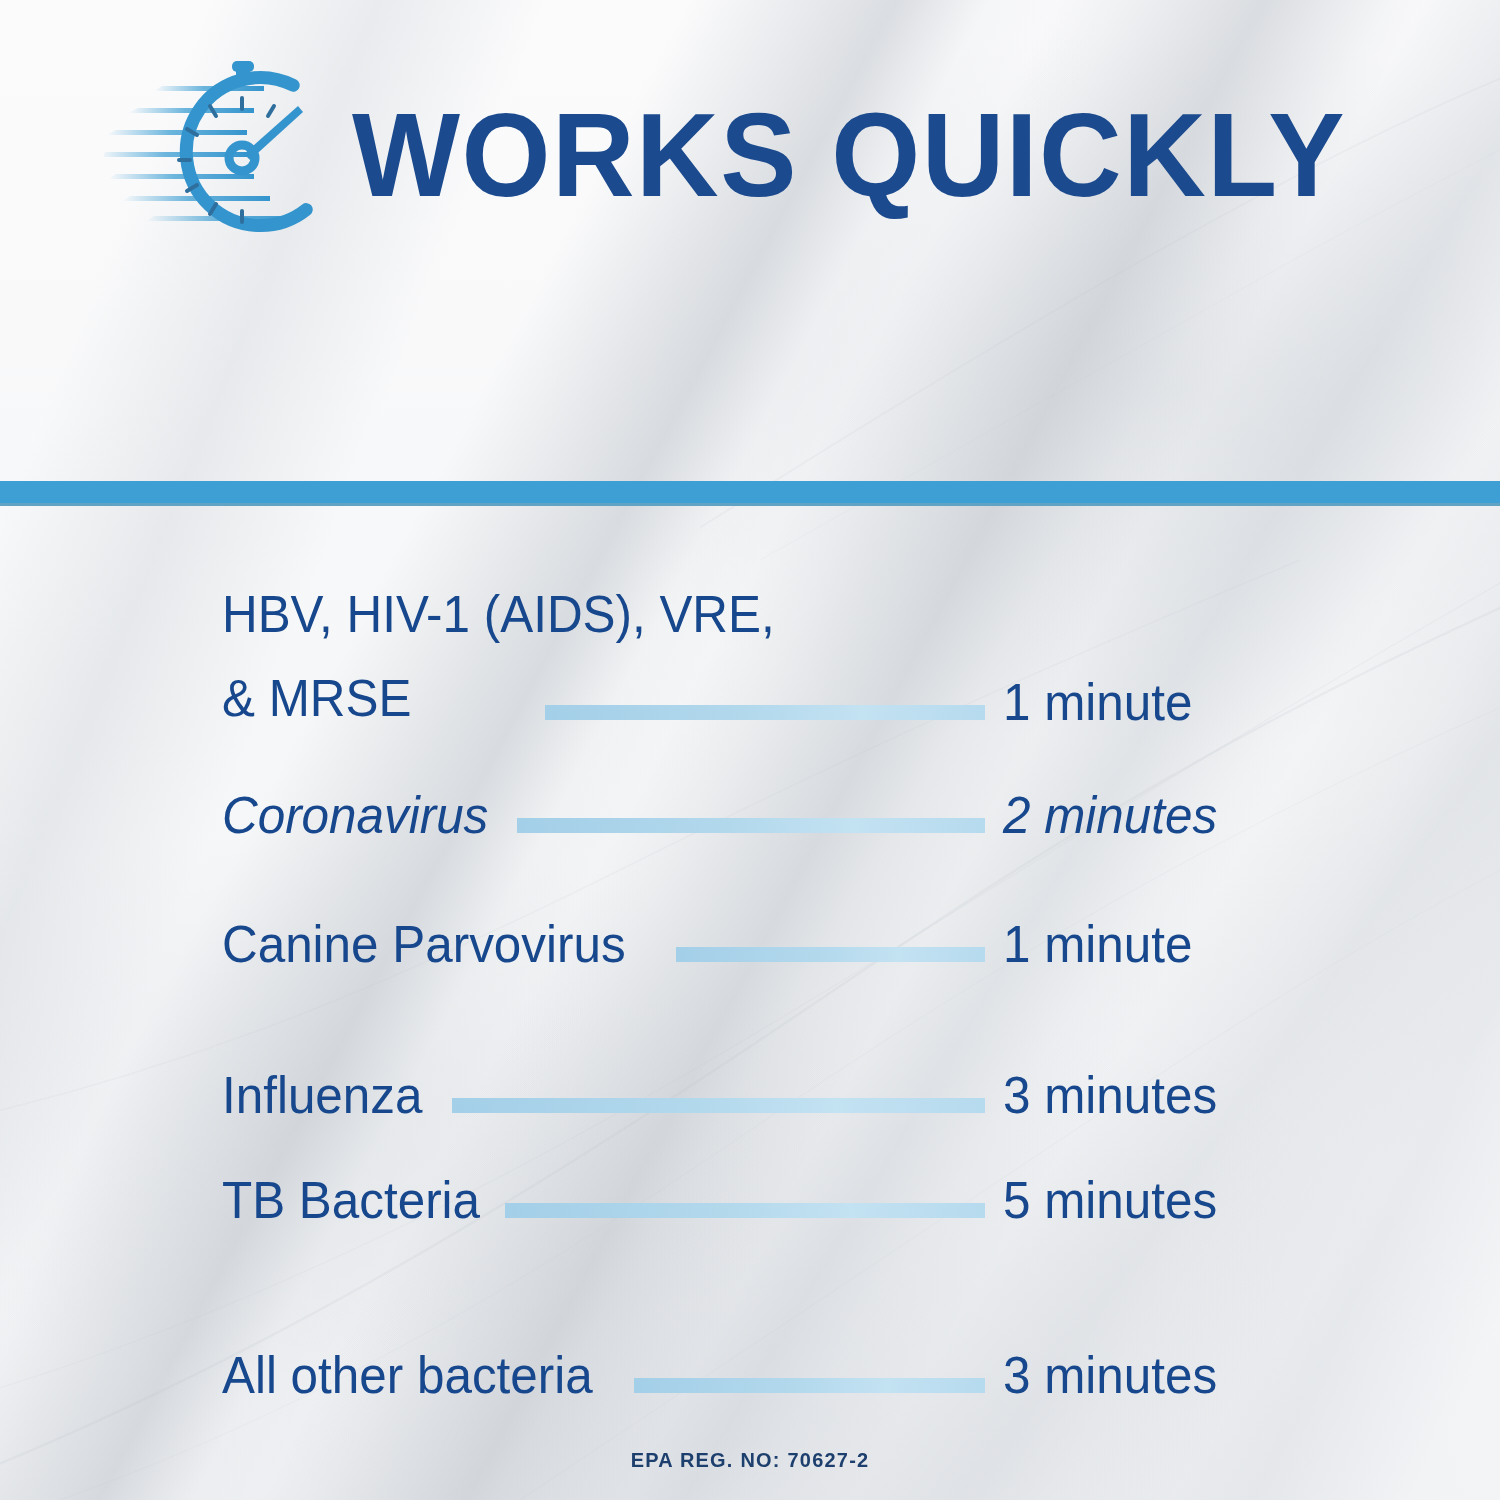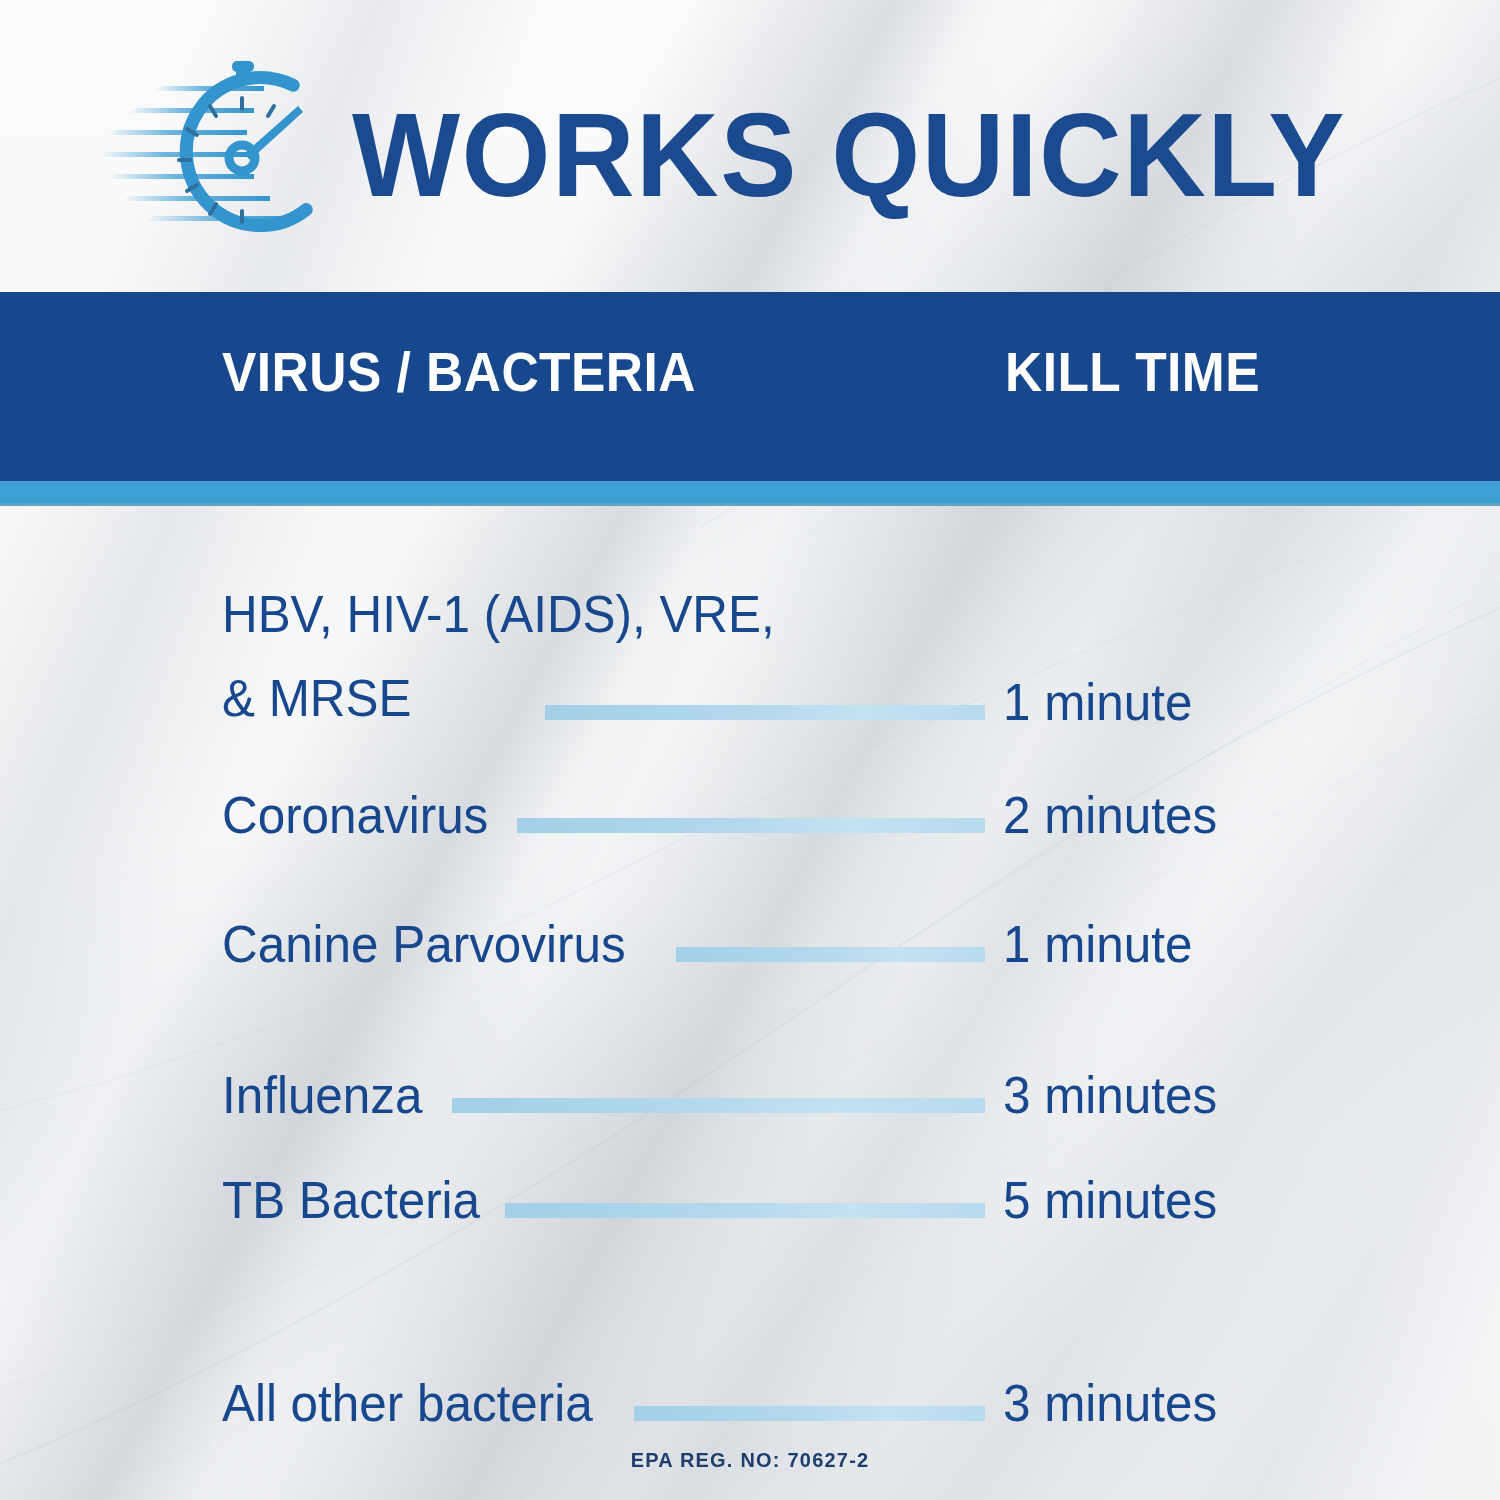--- a/index.html
+++ b/index.html
@@ -180,35 +180,31 @@
 
         <path d="M140,104 L194,56 L199,62 L146,110 Z" fill="#3494cd"></path>
 
         <circle cx="138" cy="108" r="13" fill="none" stroke="#3494cd" stroke-width="9"></circle>
       </svg>
     </div>
 
     <div class="title">WORKS QUICKLY</div>
   </div>
 
-  <div class="band">
-    <div class="col-virus">VIRUS / BACTERIA</div>
-    <div class="col-kill">KILL TIME</div>
-  </div>
   <div class="band-strip"></div>
 
   <div class="rows">
 
     <div class="row" style="top:48px;">
       <div class="row-label two-line" style="top:18px;line-height:84px;">HBV, HIV-1 (AIDS), VRE,<br>&amp; MRSE</div>
       <div class="row-bar" style="top:151px;left:545px;"></div>
       <div class="row-time" style="top:118px;">1 minute</div>
     </div>
 
-    <div class="row" style="top:279px;">
+    <div class="row" style="top:279px;font-style:italic;">
       <div class="row-label" style="top:0;">Coronavirus</div>
       <div class="row-bar" style="top:33px;left:517px;"></div>
       <div class="row-time" style="top:0;">2 minutes</div>
     </div>
 
     <div class="row" style="top:408px;">
       <div class="row-label" style="top:0;">Canine Parvovirus</div>
       <div class="row-bar" style="top:33px;left:676px;"></div>
       <div class="row-time" style="top:0;">1 minute</div>
     </div>
@@ -218,21 +214,21 @@
       <div class="row-bar" style="top:33px;left:452px;"></div>
       <div class="row-time" style="top:0;">3 minutes</div>
     </div>
 
     <div class="row" style="top:664px;">
       <div class="row-label" style="top:0;">TB Bacteria</div>
       <div class="row-bar" style="top:33px;left:505px;"></div>
       <div class="row-time" style="top:0;">5 minutes</div>
     </div>
 
-    <div class="row" style="top:839px;margin-top:28px;">
+    <div class="row" style="top:839px;">
       <div class="row-label" style="top:0;">All other bacteria</div>
       <div class="row-bar" style="top:33px;left:634px;"></div>
       <div class="row-time" style="top:0;">3 minutes</div>
     </div>
 
   </div>
 
   <div class="footer">EPA REG. NO: 70627-2</div>
 
 </div>

